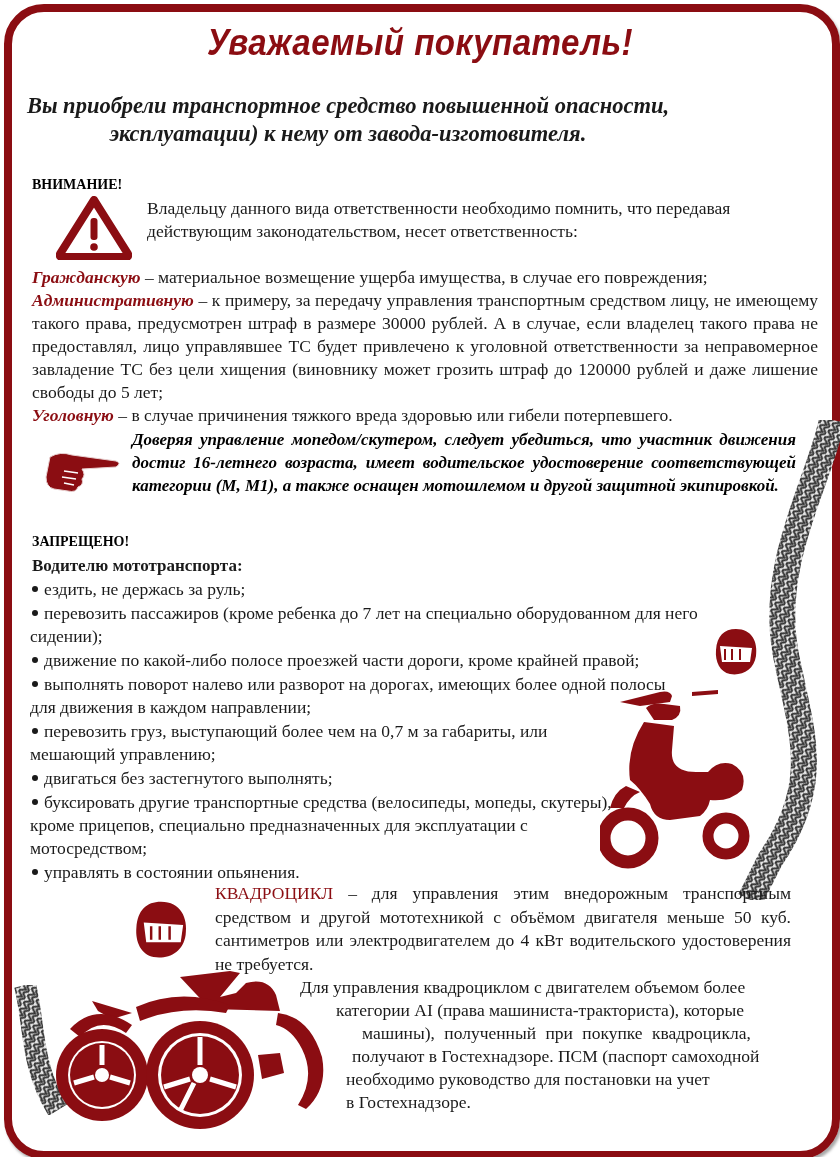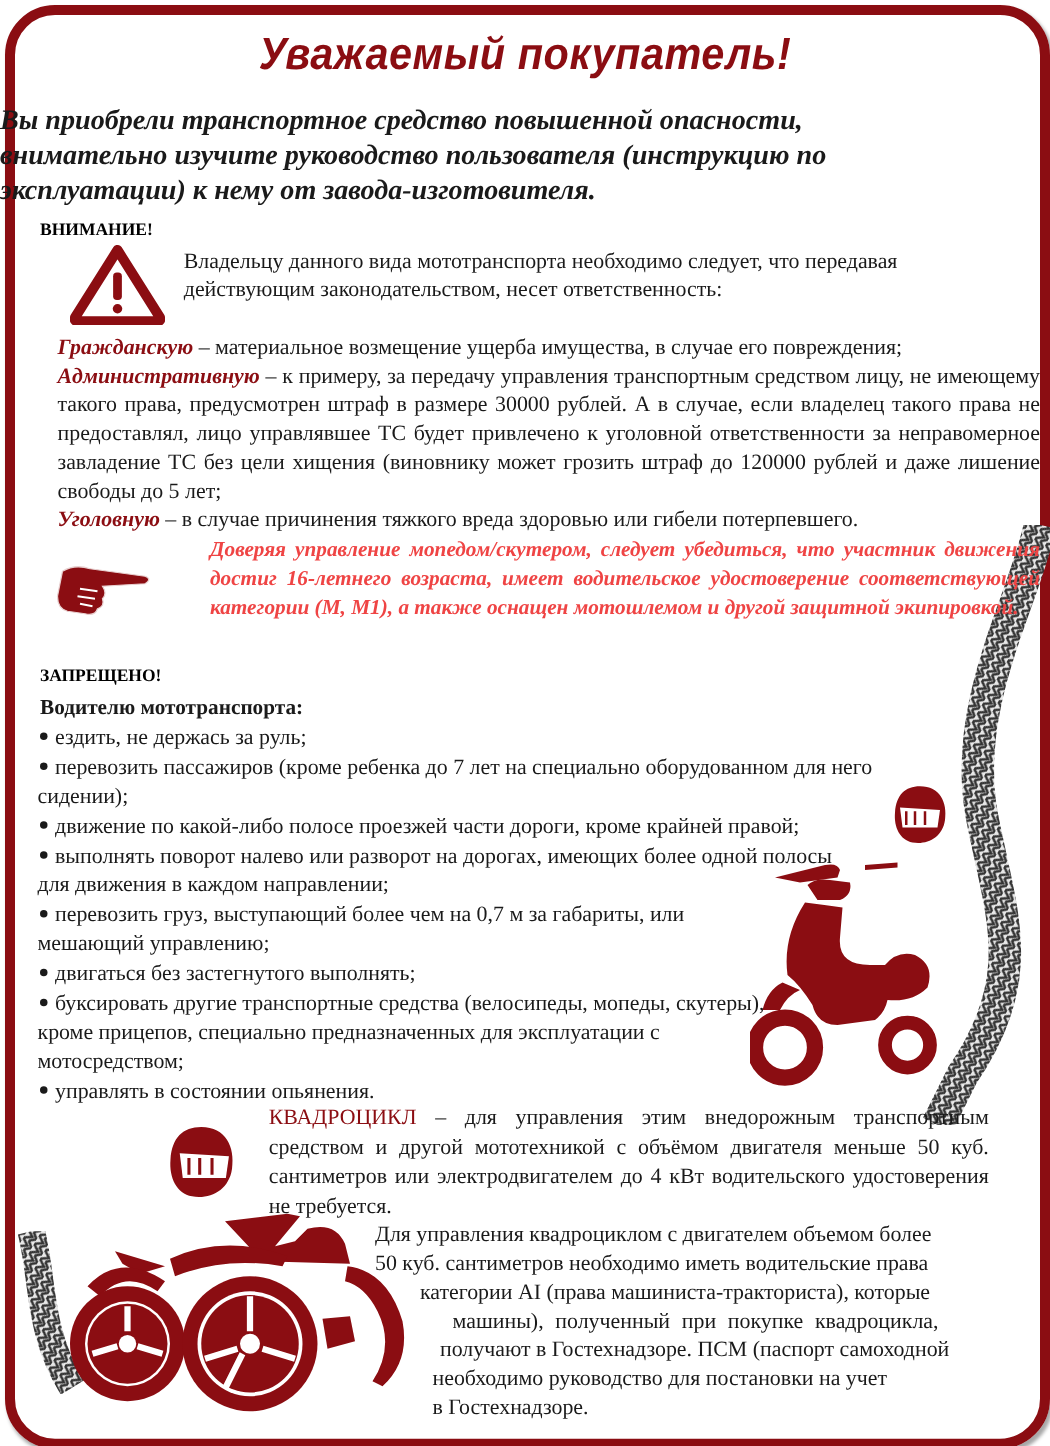--- a/index.html
+++ b/index.html
@@ -1,26 +1,26 @@
 <!DOCTYPE html>
 <html><head>
 <meta charset="utf-8">
 <style>
   html,body{margin:0;padding:0;background:#fff;}
   body{width:840px;height:1157px;position:relative;overflow:hidden;font-family:"Liberation Serif","DejaVu Serif",serif;color:#1a1a1a;}
   .frame{position:absolute;left:4px;top:4px;width:820px;height:1139px;border:8px solid #8b0d12;border-radius:40px;box-shadow:2px 3px 3px rgba(0,0,0,.35);}
   .abs{position:absolute;}
   .title{left:0;width:840px;top:22px;text-align:center;font-family:"Liberation Sans",sans-serif;font-weight:bold;font-style:italic;font-size:36px;color:#8b0d12;letter-spacing:0.5px;transform:scaleX(0.92);}
-  .subtitle{left:0;width:696px;top:82px;font-weight:bold;font-style:italic;font-size:22.5px;line-height:28px;color:#1a1a1a;}
+  .subtitle{left:0;width:696px;top:92px;text-align:center;font-weight:bold;font-style:italic;font-size:22.5px;line-height:28px;color:#1a1a1a;}
   .sec-head{font-weight:bold;font-size:14px;color:#000000;}
   .body{font-size:17.5px;line-height:23px;}
   .just{text-align:justify;text-align-last:left;}
   .red-i{color:#8b0d12;font-style:italic;font-weight:bold;}
   .red{color:#8b0d12;}
-  .notice{font-style:italic;font-weight:bold;color:#ef4444;font-size:17px;line-height:23px;text-align:justify;margin-left:36px;}
+  .notice{font-style:italic;font-weight:bold;color:#000000;font-size:17px;line-height:23px;text-align:justify;}
   .li{font-size:17.5px;line-height:23px;margin:0 0 1px 0;}
   .li .dot{display:inline-block;width:6px;height:6px;border-radius:50%;background:#1a1a1a;margin:0 6px 3px 2px;vertical-align:middle;}
   .tread{position:absolute;}
 </style>
 </head>
 <body>
 
 <div class="frame"></div>
 
 <svg class="tread" style="left:730px;top:420px" width="110" height="480" viewBox="0 0 110 480">
@@ -32,38 +32,37 @@
   </defs>
   <path d="M102 0 C 90 60, 40 140, 55 230 C 70 310, 95 360, 40 440 L 20 480" stroke="url(#tr)" stroke-width="26" fill="none"></path>
 </svg>
 <svg class="tread" style="left:10px;top:985px" width="60" height="130" viewBox="0 0 60 130">
   <path d="M15 0 C 25 40, 20 80, 48 125" stroke="url(#tr)" stroke-width="22" fill="none"></path>
 </svg>
 
 <div class="abs title">Уважаемый покупатель!</div>
 <div class="abs subtitle">
   <div>Вы приобрели транспортное средство повышенной опасности,</div>
-  <div>внимательно изучите руководство пользователя (инструкцию по</div>
   <div>эксплуатации) к нему от завода-изготовителя.</div>
 </div>
 
 <div class="abs sec-head" style="left:32px;top:177px">ВНИМАНИЕ!</div>
 
 <svg class="abs" style="left:56px;top:196px" width="76" height="64" viewBox="0 0 76 64">
   <path d="M38 4 L72 58 Q73 61 70 61 L6 61 Q3 61 4 58 Z" fill="none" stroke="#8b0d12" stroke-width="8" stroke-linejoin="round"></path>
   <rect x="34.5" y="22" width="7" height="22" rx="3" fill="#8b0d12"></rect>
   <circle cx="38" cy="51" r="3.8" fill="#8b0d12"></circle>
 </svg>
 
 <div class="abs body" style="left:147px;top:197px;width:670px">
-  <div>Владельцу данного вида мототранспорта необходимо следует, что передавая</div>
+  <div>Владельцу данного вида ответственности необходимо помнить, что передавая</div>
   <div>действующим законодательством, несет ответственность:</div>
 </div>
 
-<div class="abs body just" style="left:46px;top:266px;width:786px">
+<div class="abs body just" style="left:32px;top:266px;width:786px">
   <div><span class="red-i">Гражданскую</span><span> – материальное возмещение ущерба имущества, в случае его повреждения;</span></div>
   <div style="text-align:justify;"><span class="red-i">Административную</span><span> – к примеру, за передачу управления транспортным средством лицу, не имеющему такого права, предусмотрен штраф в размере 30000 рублей. А в случае, если владелец такого права не предоставлял, лицо управлявшее ТС будет привлечено к уголовной ответственности за неправомерное завладение ТС без цели хищения (виновнику может грозить штраф до 120000 рублей и даже лишение свободы до 5 лет;</span></div>
   <div><span class="red-i">Уголовную</span><span> – в случае причинения тяжкого вреда здоровью или гибели потерпевшего.</span></div>
 </div>
 
 <svg class="abs" style="left:42px;top:447px" width="82" height="46" viewBox="0 0 82 46">
   <path d="M8 10 Q18 4 30 8 L74 14 Q80 16 74 20 L40 22 Q44 28 40 32 Q42 38 36 40 Q34 46 26 44 L12 42 Q4 40 4 30 Z" fill="#8b0d12" stroke="#e8d0d0" stroke-width="1"></path>
   <path d="M22 24 L36 26 M20 30 L34 32 M22 36 L32 38" stroke="#fff" stroke-width="1.6"></path>
 </svg>
 
@@ -125,19 +124,18 @@
   <circle cx="160" cy="110" r="42" fill="#fff"></circle>
   <circle cx="160" cy="110" r="39" fill="#8b0d12"></circle>
   <circle cx="160" cy="110" r="8" fill="#fff"></circle>
   <path d="M160 72 V100 M124 122 L150 114 M196 122 L170 114 M140 146 L154 118" stroke="#fff" stroke-width="5"></path>
 </svg>
 
 <div class="abs body just" style="left:215px;top:882px;width:576px;font-size:17.5px;line-height:23.5px"><span class="red">КВАДРОЦИКЛ</span><span> – для управления этим внедорожным транспортным средством и другой мототехникой с объёмом двигателя меньше 50 куб. сантиметров или электродвигателем до 4 кВт водительского удостоверения не требуется.</span></div>
 
 <div class="abs body" style="left:300px;top:976px;font-size:17.5px;line-height:23px">
   <div style="margin-left:0px">Для управления квадроциклом с двигателем объемом более</div>
-  <div style="margin-left:0px">50 куб. сантиметров необходимо иметь водительские права</div>
   <div style="margin-left:36px">категории AI (права машиниста-тракториста), которые</div>
   <div style="margin-left:62px;word-spacing:5px">машины), полученный при покупке квадроцикла,</div>
   <div style="margin-left:52px">получают в Гостехнадзоре. ПСМ (паспорт самоходной</div>
   <div style="margin-left:46px">необходимо руководство для постановки на учет</div>
   <div style="margin-left:46px">в Гостехнадзоре.</div>
 </div>
 
 </body></html>

